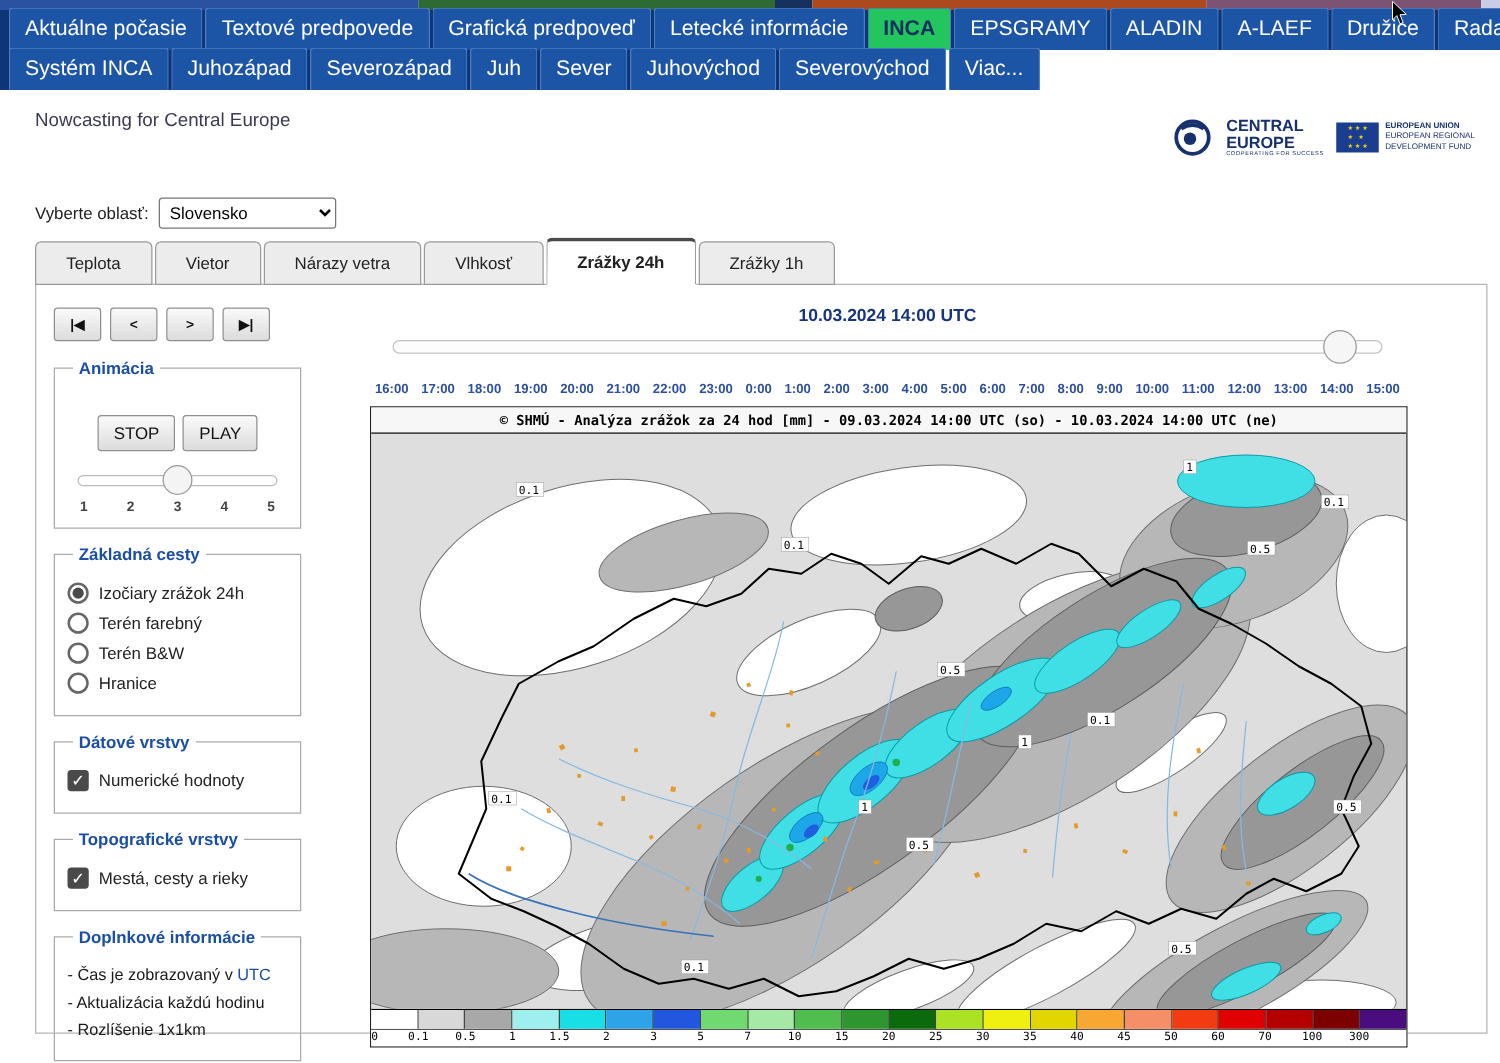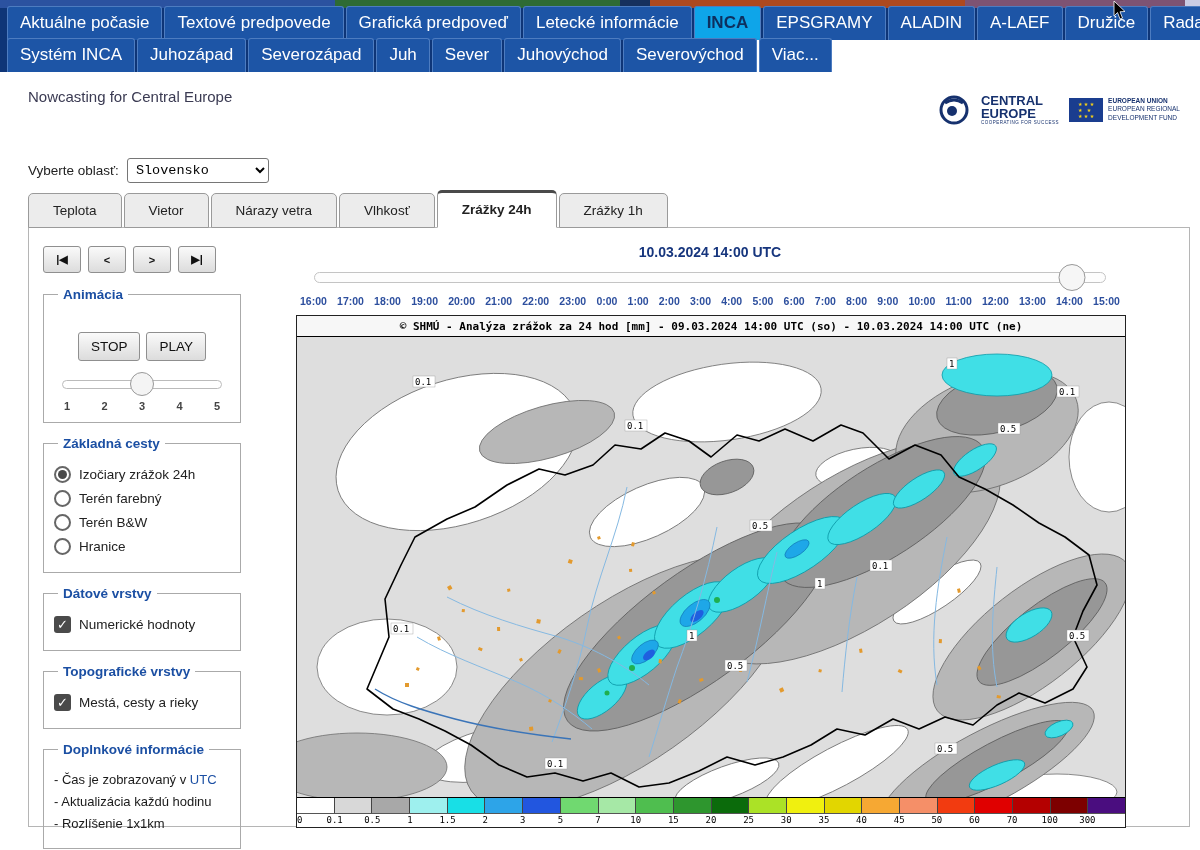--- a/index.html
+++ b/index.html
@@ -17,39 +17,39 @@
   .cursor-arrow{position:absolute; left:1113px; top:1px; z-index:50;}
   
   .nav { background:#0e3577; display:flex; align-items:flex-end; padding:2px 6px 0 6px; }
   .nav-row1 { height:32px; }
   .nav-row2 { height:32px; width:662px; }
   .nav-item {
     background:#1d55a6; border:1px solid #4d7cc0; border-bottom:none;
     color:#fff; font-size:17px; padding:6px 12px 7px 12px; margin:0 1px;
     border-radius:3px 3px 0 0; white-space:nowrap; cursor:pointer;
   }
-  .nav-item.active { background:#0ea5e9; color:#0d2f5e; font-weight:bold; }
+  .nav-item.active { background:#22c55e; color:#0d2f5e; font-weight:bold; }
   
   .brand { display:flex; justify-content:space-between; align-items:flex-start; padding:14px 12px 6px 28px; height:84px; }
   .logo-block { position:relative; }
   .logo-row { display:flex; align-items:flex-end; }
   .logo-title { font-size:34px; font-weight:bold; color:#2b3c94; letter-spacing:1px; line-height:1; }
   .logo-tag { font-size:15px; color:#3a3a52; margin-top:2px; }
   .partners { display:flex; gap:10px; align-items:center; margin-top:8px; margin-right:8px;}
   .p-ce { display:flex; gap:12px; align-items:center; }
   .p-ce-txt { color:#16316e; font-weight:bold; font-size:13px; line-height:1; }
   .p-ce-sub { font-size:4.5px; color:#16316e; letter-spacing:.5px; }
   .p-eu { display:flex; gap:5px; align-items:center; }
   .eu-flag { width:34px; height:24px; background:#1a3d8f; position:relative; }
   .eu-flag span { color:#f7d117; font-size:5px; position:absolute; top:50%; left:50%; transform:translate(-50%,-52%); letter-spacing:0; }
   .p-eu-txt div:first-child { font-weight:bold; }
   .p-eu-txt { color:#16316e; font-size:6.5px; line-height:1.25; }
   
   .region-row { margin:2px 0 10px 28px; display:flex; align-items:center; gap:8px; font-size:13.5px; }
-  .region-row select { font-size:13.5px; padding:3px 4px; width:142px; border:1px solid #767676; border-radius:3px; background:#fff; font-family:Liberation Mono, monospace;}
+  .region-row select { font-size:13.5px; padding:3px 4px; width:142px; border:1px solid #767676; border-radius:3px; background:#fff; font-family:Liberation Sans, sans-serif;}
   
   .tabs { display:flex; margin-left:28px; position:relative; z-index:2; }
   .tab {
     background:#ececec; border:1px solid #9a9a9a; border-radius:5px 5px 0 0;
     font-size:13.5px; padding:9px 24px; margin-right:2px; cursor:pointer; color:#222;
   }
   .tab.active {
     background:#fff; font-weight:bold; border-top:3px solid #4a4a4a;
     padding:9px 24px 10px 24px; margin-top:-3px; border-bottom:1px solid #fff;
   }
@@ -79,21 +79,21 @@
   .radio .dot { width:9px; height:9px; border-radius:50%; background:#4a4a4a; }
   .checkbox { width:17px; height:17px; border-radius:3px; background:#4a4a4a; color:#fff; font-size:13px; line-height:17px; text-align:center; flex:0 0 17px; }
   .info-line { font-size:13px; margin:7px 2px; color:#1a1a1a; }
   .info-line .lnk { color:#1b4fa3; cursor:pointer; }
   
   .main { flex:1; padding-left:55px; }
   .current-time { text-align:center; font-weight:bold; color:#16357d; font-size:14px; width:828px; margin-bottom:4px; }
   .time-slider { position:relative; height:27px; width:792px; margin-left:18px; }
   .ts-track { position:absolute; top:8px; left:0; right:0; height:11px; background:#fdfdfd; border:1px solid #c4c4c4; border-radius:6px; }
   .ts-thumb { position:absolute; top:0; left:95.7%; transform:translateX(-50%); width:27px; height:27px; background:#f6f6f6; border:1px solid #999; border-radius:50%; cursor:pointer; }
-  .tick-row { display:flex; justify-content:space-between; width:820px; margin:4px 0 8px 4px; font-size:10.5px; font-weight:bold; color:#2d4f9e; }
+  .tick-row { display:flex; justify-content:space-between; width:820px; margin:14px 0 8px 4px; font-size:10.5px; font-weight:bold; color:#2d4f9e; }
   
   .map-box { width:830px; border:1px solid #222; background:#fff; }
   .map-title { height:21px; line-height:21px; text-align:center; font-family:"DejaVu Sans Mono",monospace; font-size:11px; font-weight:bold; background:#f7f7f7; border-bottom:1px solid #000; color:#000; white-space:nowrap; overflow:hidden;}
   .map-svg { display:block; }
   .legend { border-top:1px solid #000; }
   .legend-cells { display:flex; height:16px; border-bottom:1px solid #555; }
   .legend-cells div { flex:1; border-right:1px solid #444; }
   .legend-cells div:last-child { border-right:none; }
   .legend-labels { position:relative; height:13px; font-family:"DejaVu Sans Mono",monospace; font-size:9px; color:#000; background:#fff;}
   .legend-labels span { position:absolute; top:1px; transform:translateX(-50%); }

